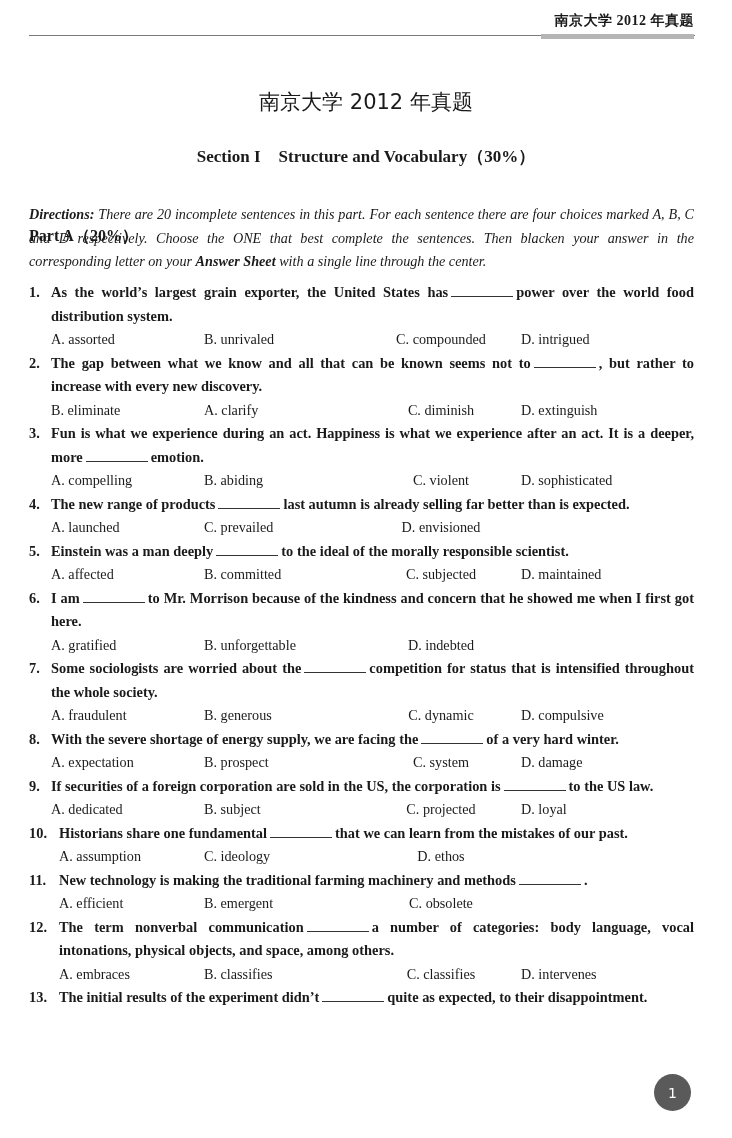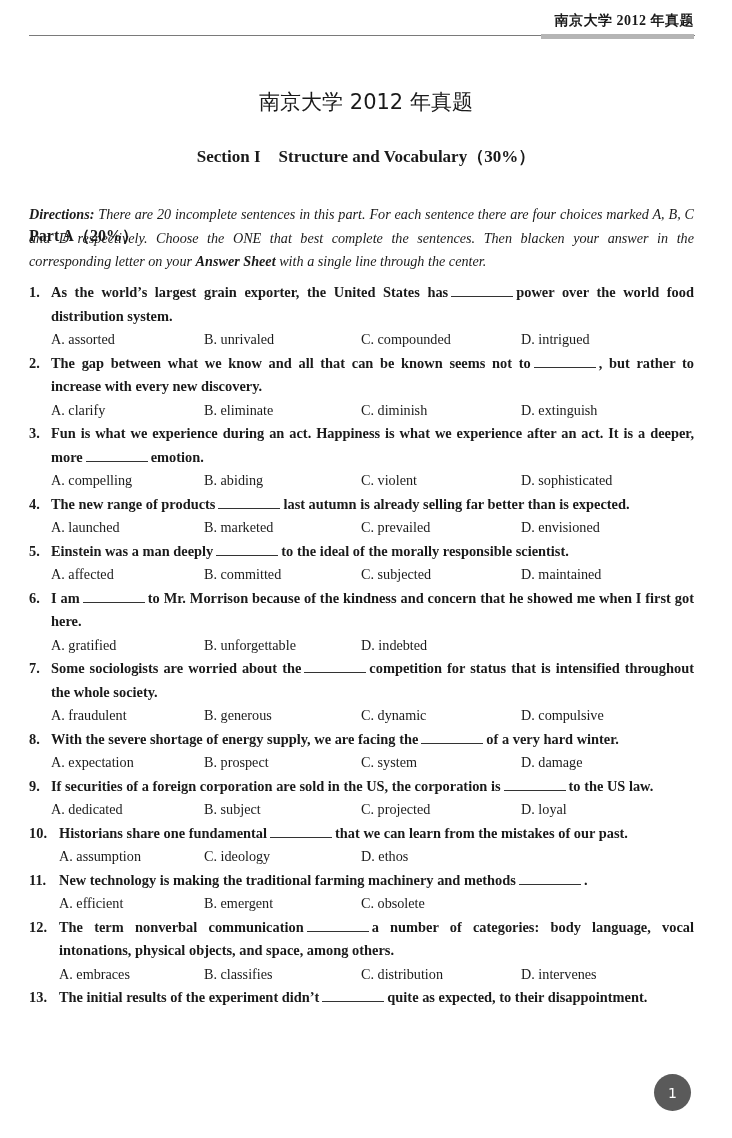--- a/index.html
+++ b/index.html
@@ -24,21 +24,21 @@
   .q-num { flex: 0 0 22px; }
   .q-num.wide { flex: 0 0 30px; }
   .q-text { flex: 1; text-align: justify; }
   .blank { display: inline-block; width: 62px; border-bottom: 1px solid #333; height: 11px; margin: 0 3px; vertical-align: baseline; }
   .options { display: flex; font-size: 14.2px; line-height: 23.5px; padding-left: 22px; }
   .options.wide { padding-left: 30px; }
   .opt { flex: 0 0 155px; }
   .opt:nth-child(1) { flex-basis: 153px; }
   .options.wide .opt:nth-child(1) { flex-basis: 145px; }
   .opt:nth-child(2) { flex-basis: 157px; }
-  .opt:nth-child(3) { flex-basis: 160px; }
+  .opt:nth-child(3) { flex-basis: 160px; text-align: center; }
   .page-num { position: absolute; top: 1074px; left: 654px; width: 37px; height: 37px; border-radius: 50%;
               background: #5a5a5a; color: #ffffff; font-family: "DejaVu Sans", sans-serif; font-size: 14px;
               display: flex; align-items: center; justify-content: center; }
 </style>
 </head>
 <body>
 
 <div class="running-head">南京大学 2012 年真题</div>
 <div class="head-rule"></div>
 <div class="head-bar"></div>
@@ -67,22 +67,22 @@
         <span class="opt">C.  compounded</span>
         <span class="opt">D.  intrigued</span>
       </div>
     </div>
     <div class="q">
       <div class="q-stem">
         <span class="q-num">2.</span>
         <span class="q-text"><span>The gap between what we know and all that can be known seems not to</span><span class="blank"></span><span>, but rather to increase with every new discovery.</span></span>
       </div>
       <div class="options">
+        <span class="opt">B.  eliminate</span>
         <span class="opt">A.  clarify</span>
-        <span class="opt">B.  eliminate</span>
         <span class="opt">C.  diminish</span>
         <span class="opt">D.  extinguish</span>
       </div>
     </div>
     <div class="q">
       <div class="q-stem">
         <span class="q-num">3.</span>
         <span class="q-text"><span>Fun is what we experience during an act.  Happiness is what we experience after an act.  It is a deeper, more</span><span class="blank"></span><span>emotion.</span></span>
       </div>
       <div class="options">
@@ -92,21 +92,20 @@
         <span class="opt">D.  sophisticated</span>
       </div>
     </div>
     <div class="q">
       <div class="q-stem">
         <span class="q-num">4.</span>
         <span class="q-text"><span>The new range of products</span><span class="blank"></span><span>last autumn is already selling far better than is expected.</span></span>
       </div>
       <div class="options">
         <span class="opt">A.  launched</span>
-        <span class="opt">B.  marketed</span>
         <span class="opt">C.  prevailed</span>
         <span class="opt">D.  envisioned</span>
       </div>
     </div>
     <div class="q">
       <div class="q-stem">
         <span class="q-num">5.</span>
         <span class="q-text"><span>Einstein was a man deeply</span><span class="blank"></span><span>to the ideal of the morally responsible scientist.</span></span>
       </div>
       <div class="options">
@@ -186,21 +185,21 @@
       </div>
     </div>
     <div class="q">
       <div class="q-stem">
         <span class="q-num wide">12.</span>
         <span class="q-text"><span>The term nonverbal communication</span><span class="blank"></span><span>a number of categories: body language, vocal intonations, physical objects, and space, among others.</span></span>
       </div>
       <div class="options wide">
         <span class="opt">A.  embraces</span>
         <span class="opt">B.  classifies</span>
-        <span class="opt">C.  distribution</span>
+        <span class="opt">C.  classifies</span>
         <span class="opt">D.  intervenes</span>
       </div>
     </div>
     <div class="q">
       <div class="q-stem">
         <span class="q-num wide">13.</span>
         <span class="q-text"><span>The initial results of the experiment didn’t</span><span class="blank"></span><span>quite as expected, to their disappointment.</span></span>
       </div>
     </div>
   </div>

